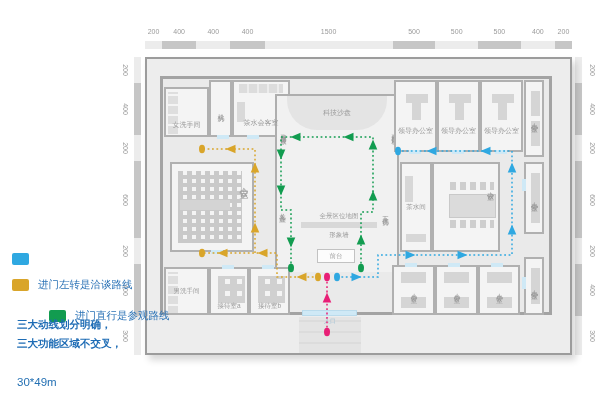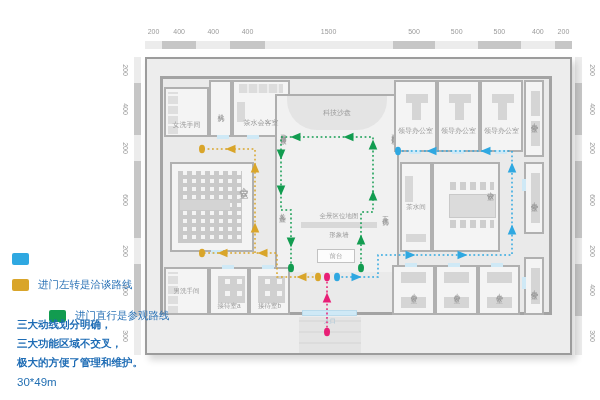--- a/index.html
+++ b/index.html
@@ -303,16 +303,15 @@
       <span class="leg-swatch" style="background: rgb(217, 165, 42);"></span>
       <span class="leg-label">进门左转是洽谈路线</span>
       </div>
     <div class="leg-row" style="top:59px;margin-left:37px;">
       <span class="leg-swatch" style="background: rgb(18, 156, 80);"></span>
       <span class="leg-label">进门直行是参观路线</span>
       </div>
   </div>
   <div class="note" style="top:318px;">三大动线划分明确，</div>
   <div class="note" style="top:337px;text-align:center;">三大功能区域不交叉，</div>
-  <div class="note" style="top:356px;">极大的方便了管理和维护。</div>
   <div id="size-label">30*49m</div>
 
 </div>
 
 </body></html>

